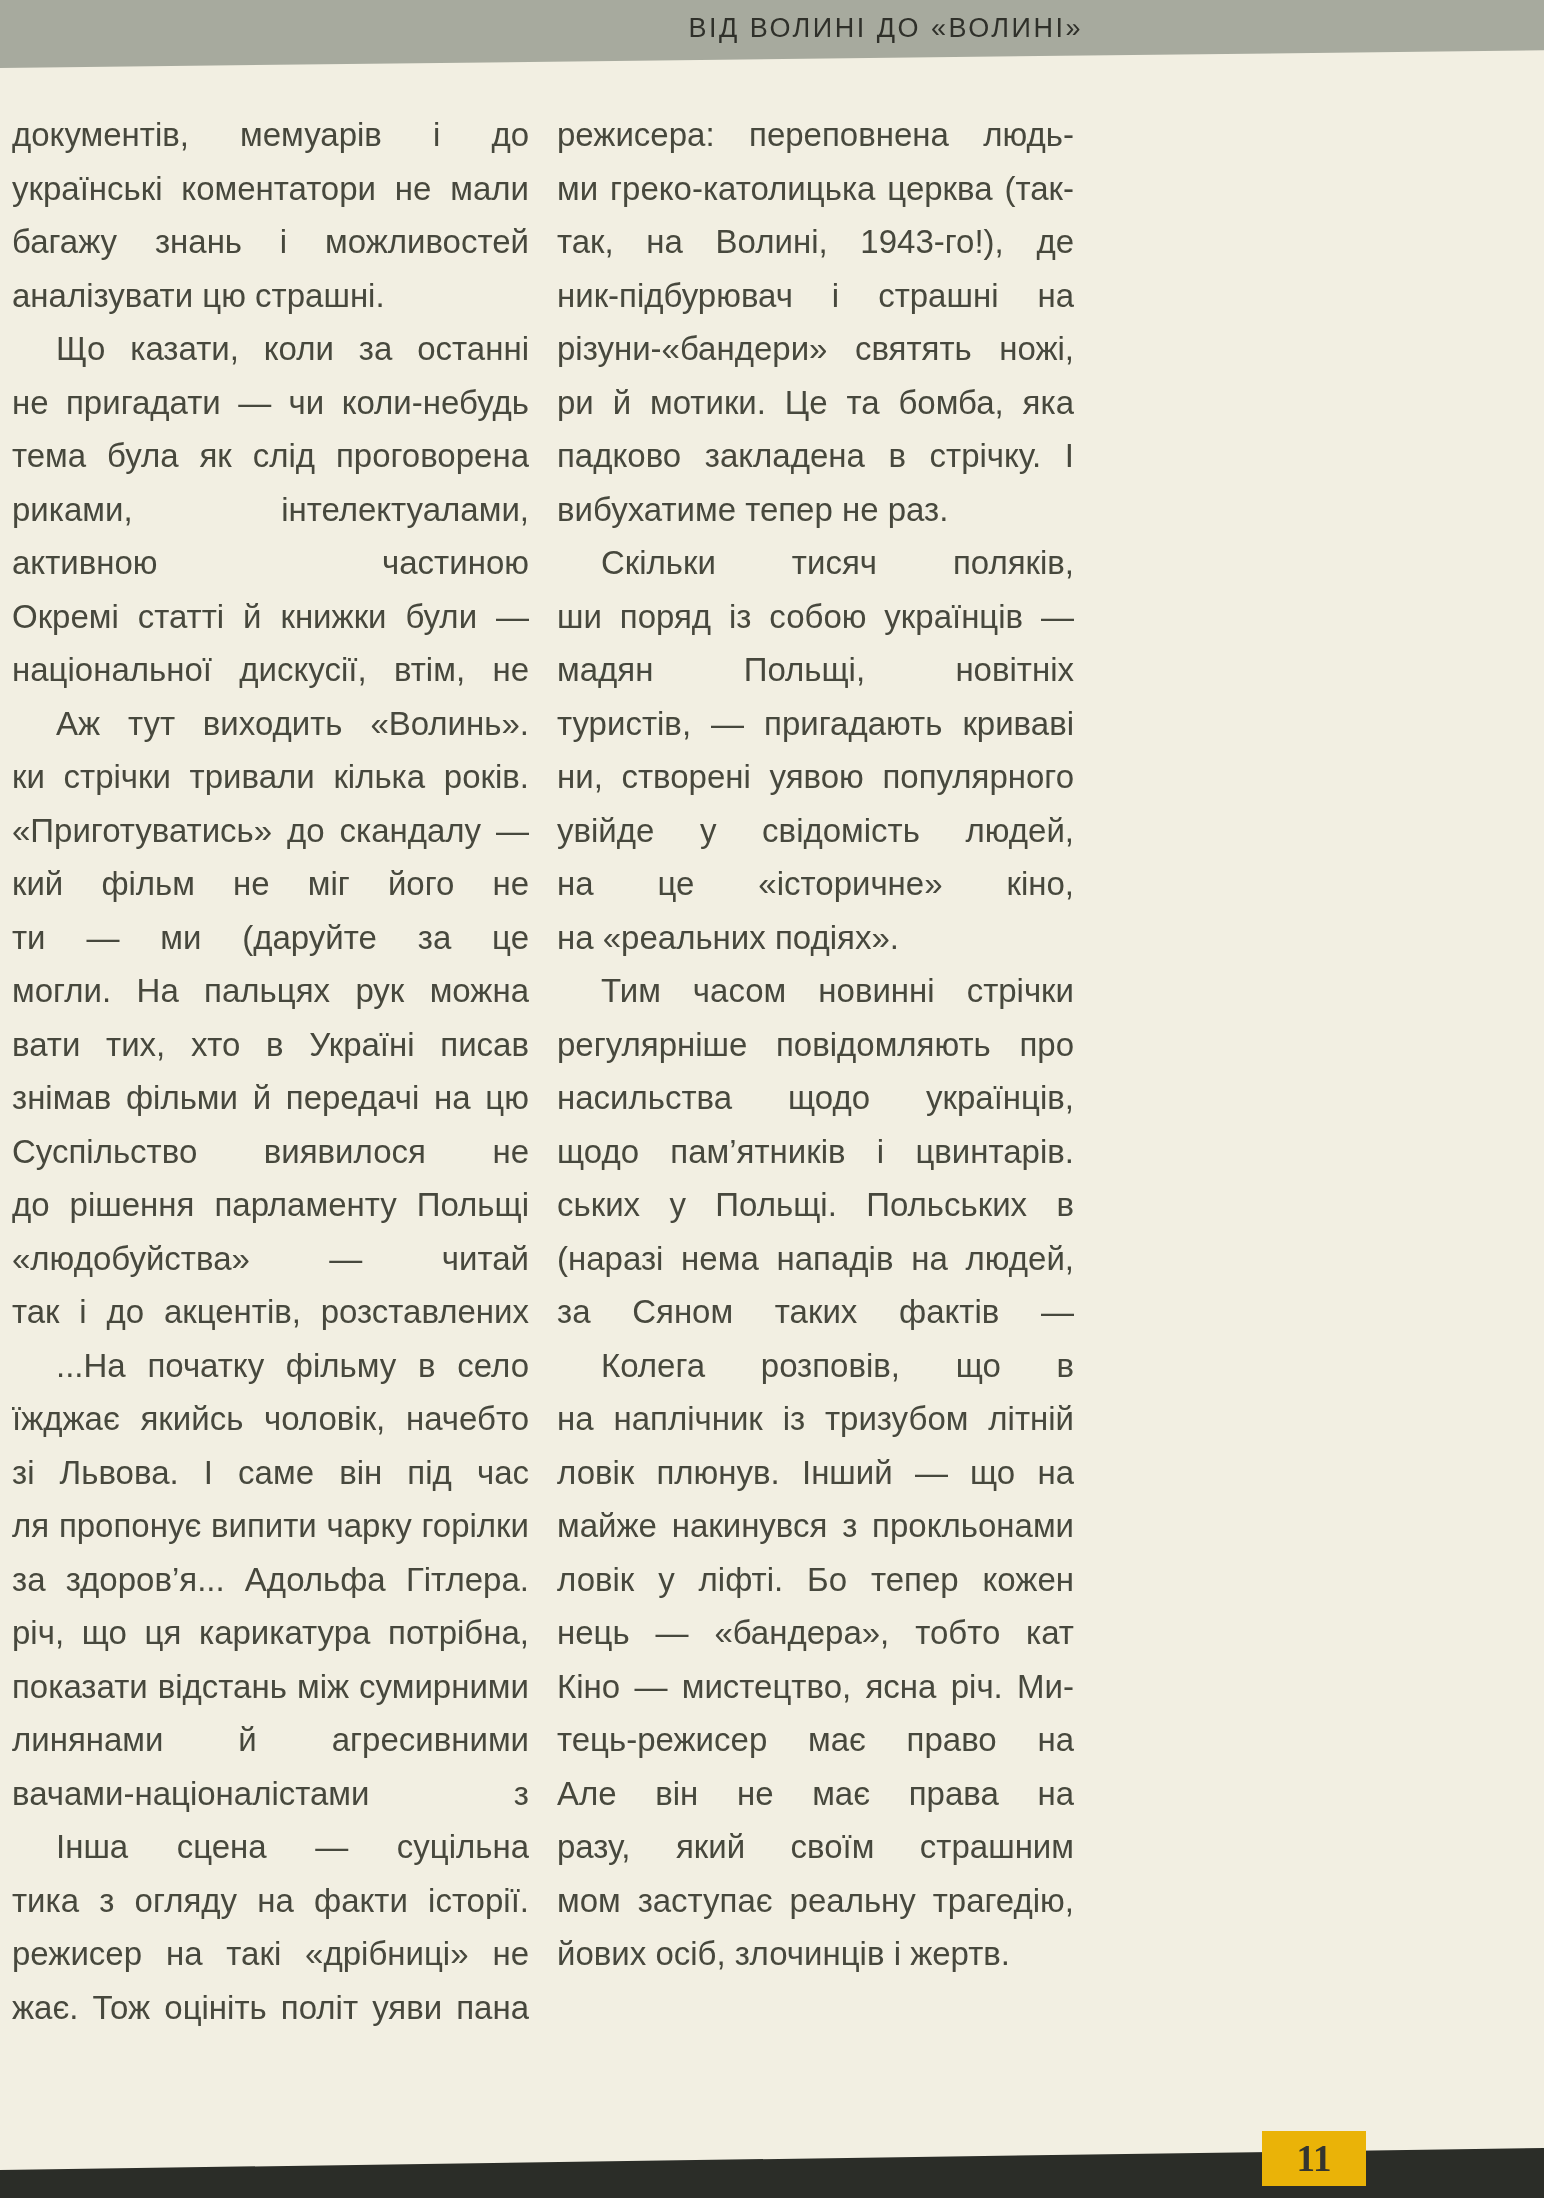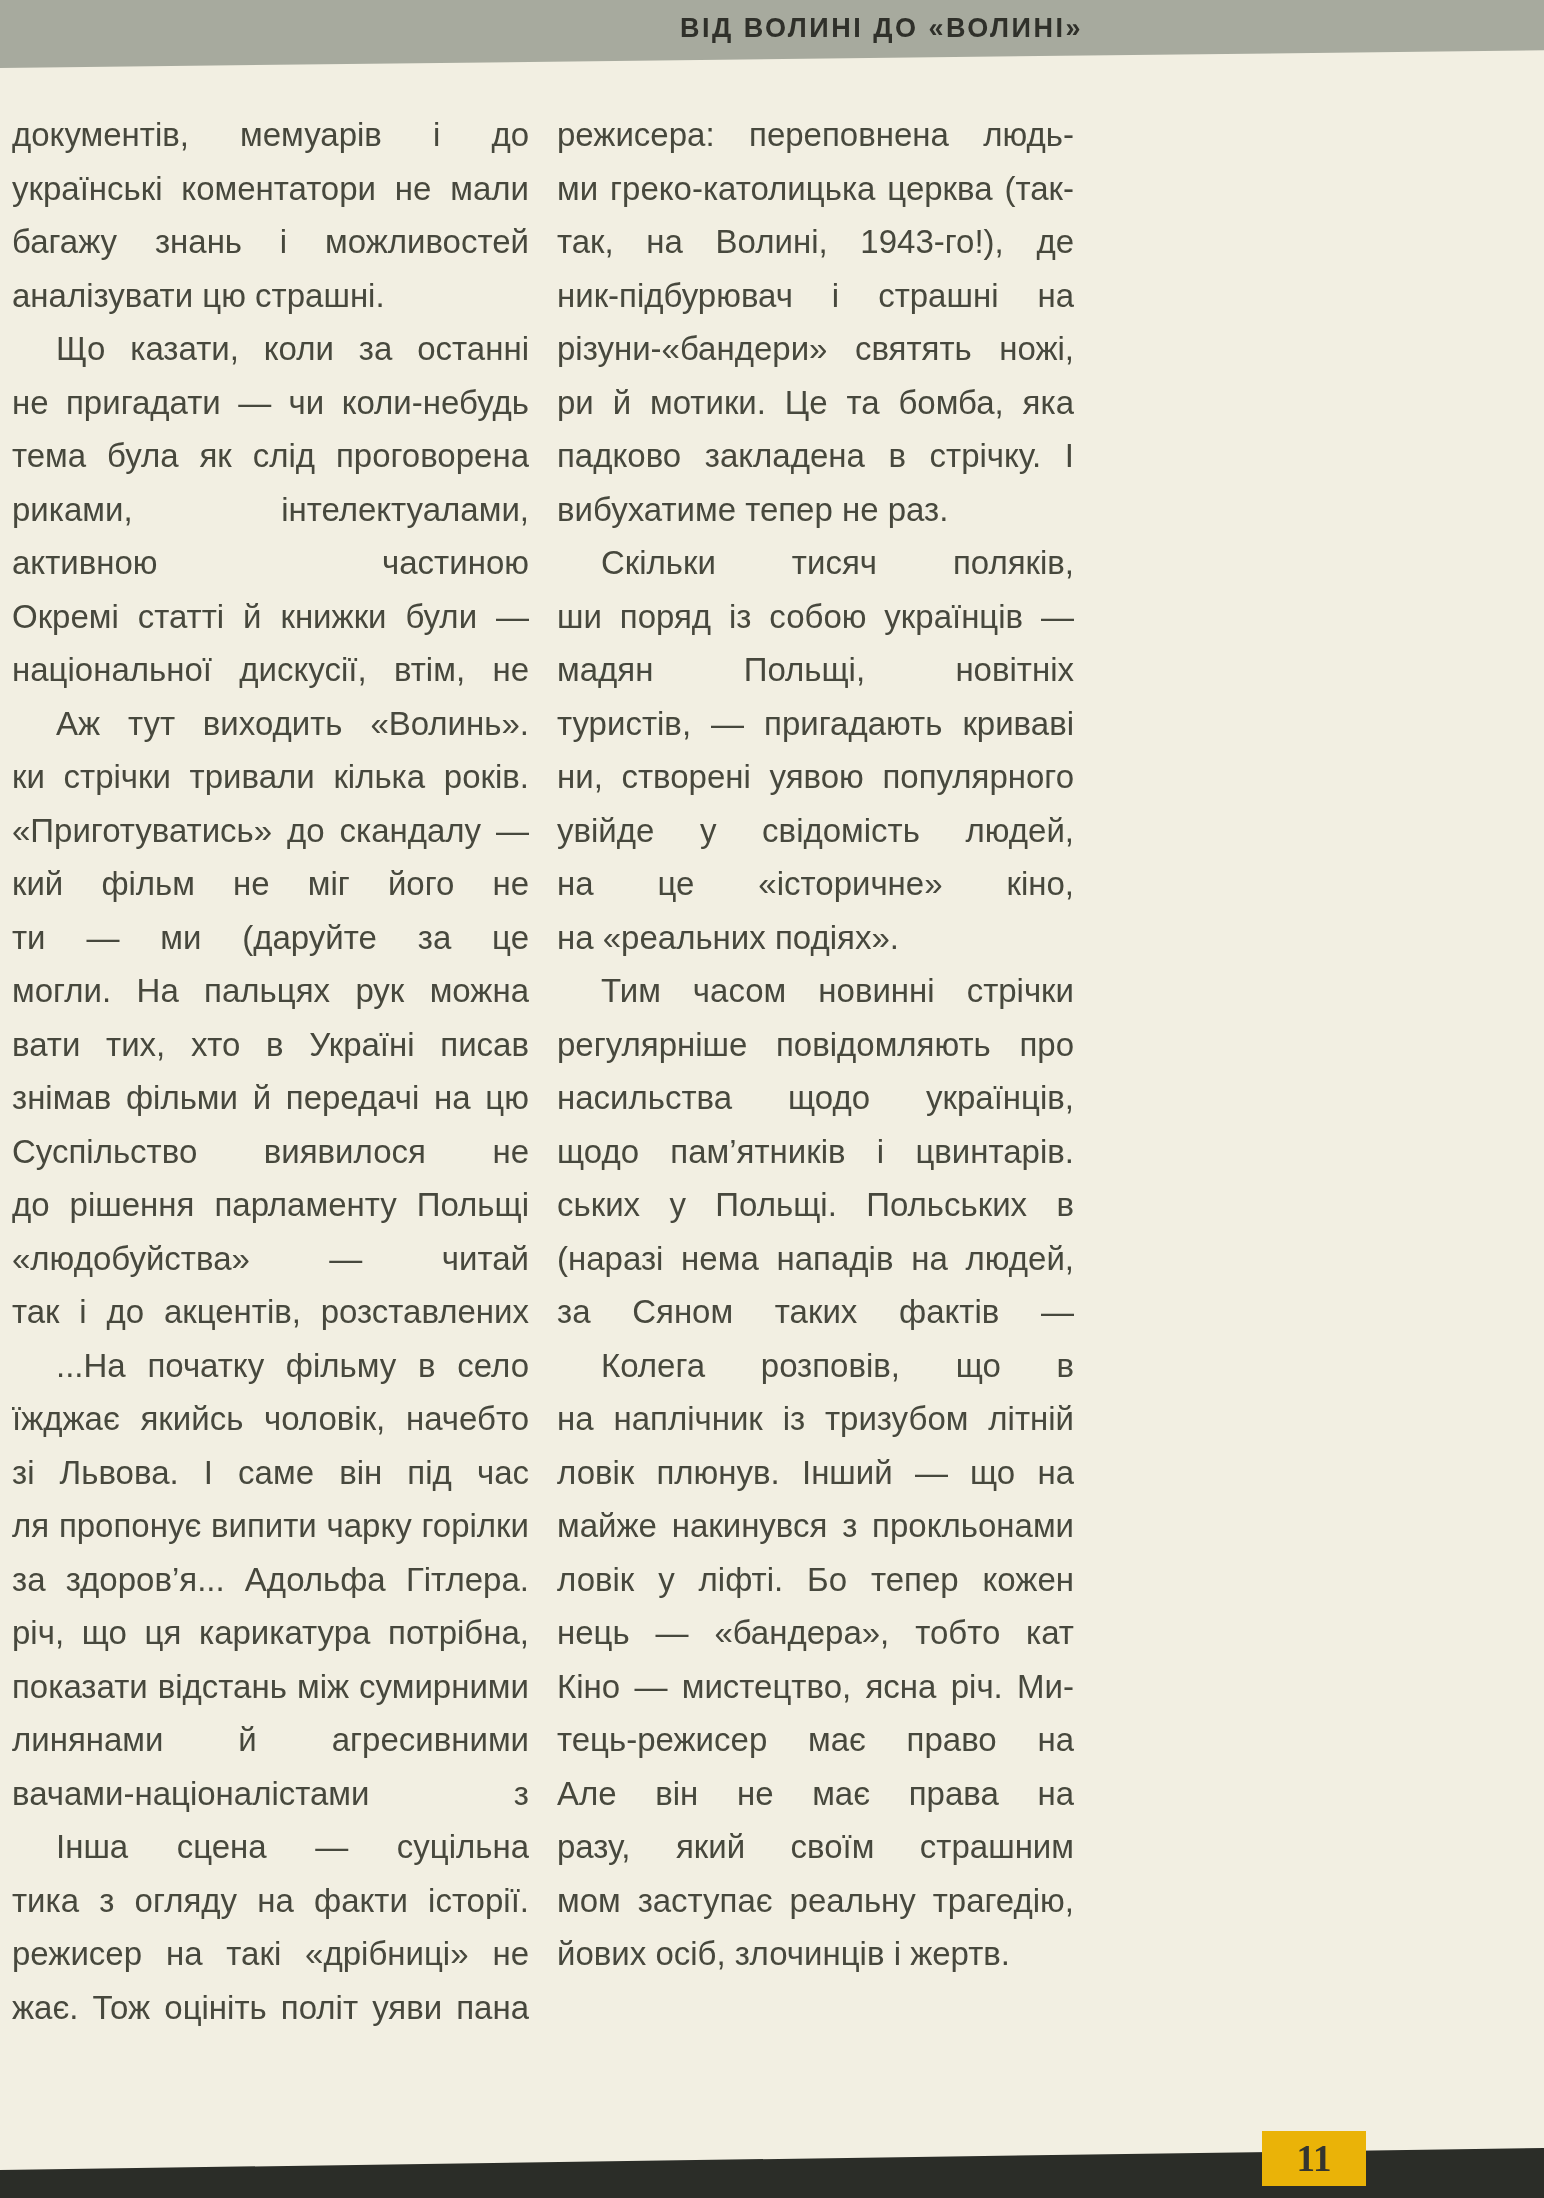--- a/index.html
+++ b/index.html
@@ -15,21 +15,21 @@
   
   .header-band {
     position: absolute; top: 0; left: 0;
     width: 100%; height: 68px;
     background: var(--band, #a7aa9e);
     clip-path: polygon(0 0, 100% 0, 100% 74%, 0 100%);
   }
   .header-title {
     position: absolute; top: 13px; right: 461px;
     font-size: 27px; letter-spacing: 2.5px;
-    font-weight: 700;
+    font-weight: 400;
     color: var(--headertext, #2f302a);
   }
 
   
   .col {
     position: absolute; top: 108px;
     width: 517px;
     color: var(--text, #47483d);
     font-size: 33px;
     line-height: 53.5px;

